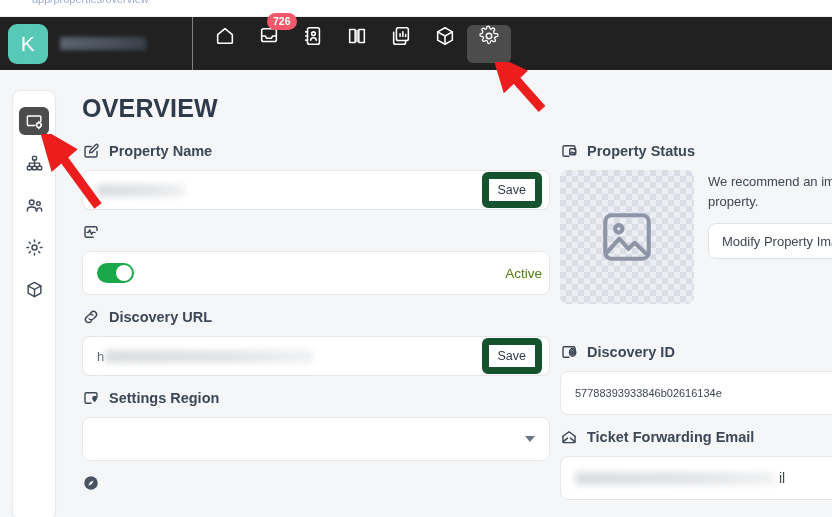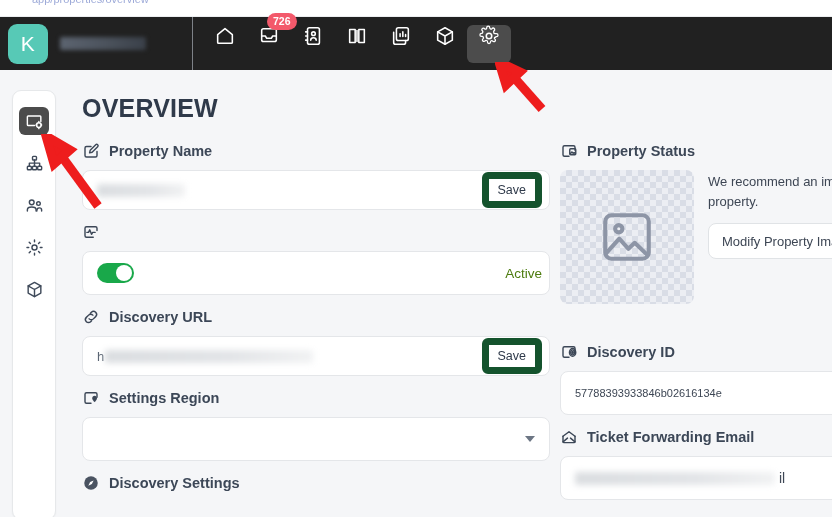--- a/index.html
+++ b/index.html
@@ -357,21 +357,20 @@
         </div>
 
         <div class="field">
           <div class="field-head">
             <span class="field-icon">
               <svg width="18" height="18" viewBox="0 0 24 24" fill="none">
                 <circle cx="12" cy="12" r="9" fill="#4a5361"></circle>
                 <path d="M15.5 8.5 10.8 10.8 8.5 15.5l4.7-2.3z" fill="#ffffff"></path>
               </svg>
             </span>
-            <span class="field-label">Discovery Settings</span>
           </div>
         </div>
 
       </div>
 
       <div class="col-right">
 
         <div class="field">
           <div class="field-head">
             <span class="field-icon">

